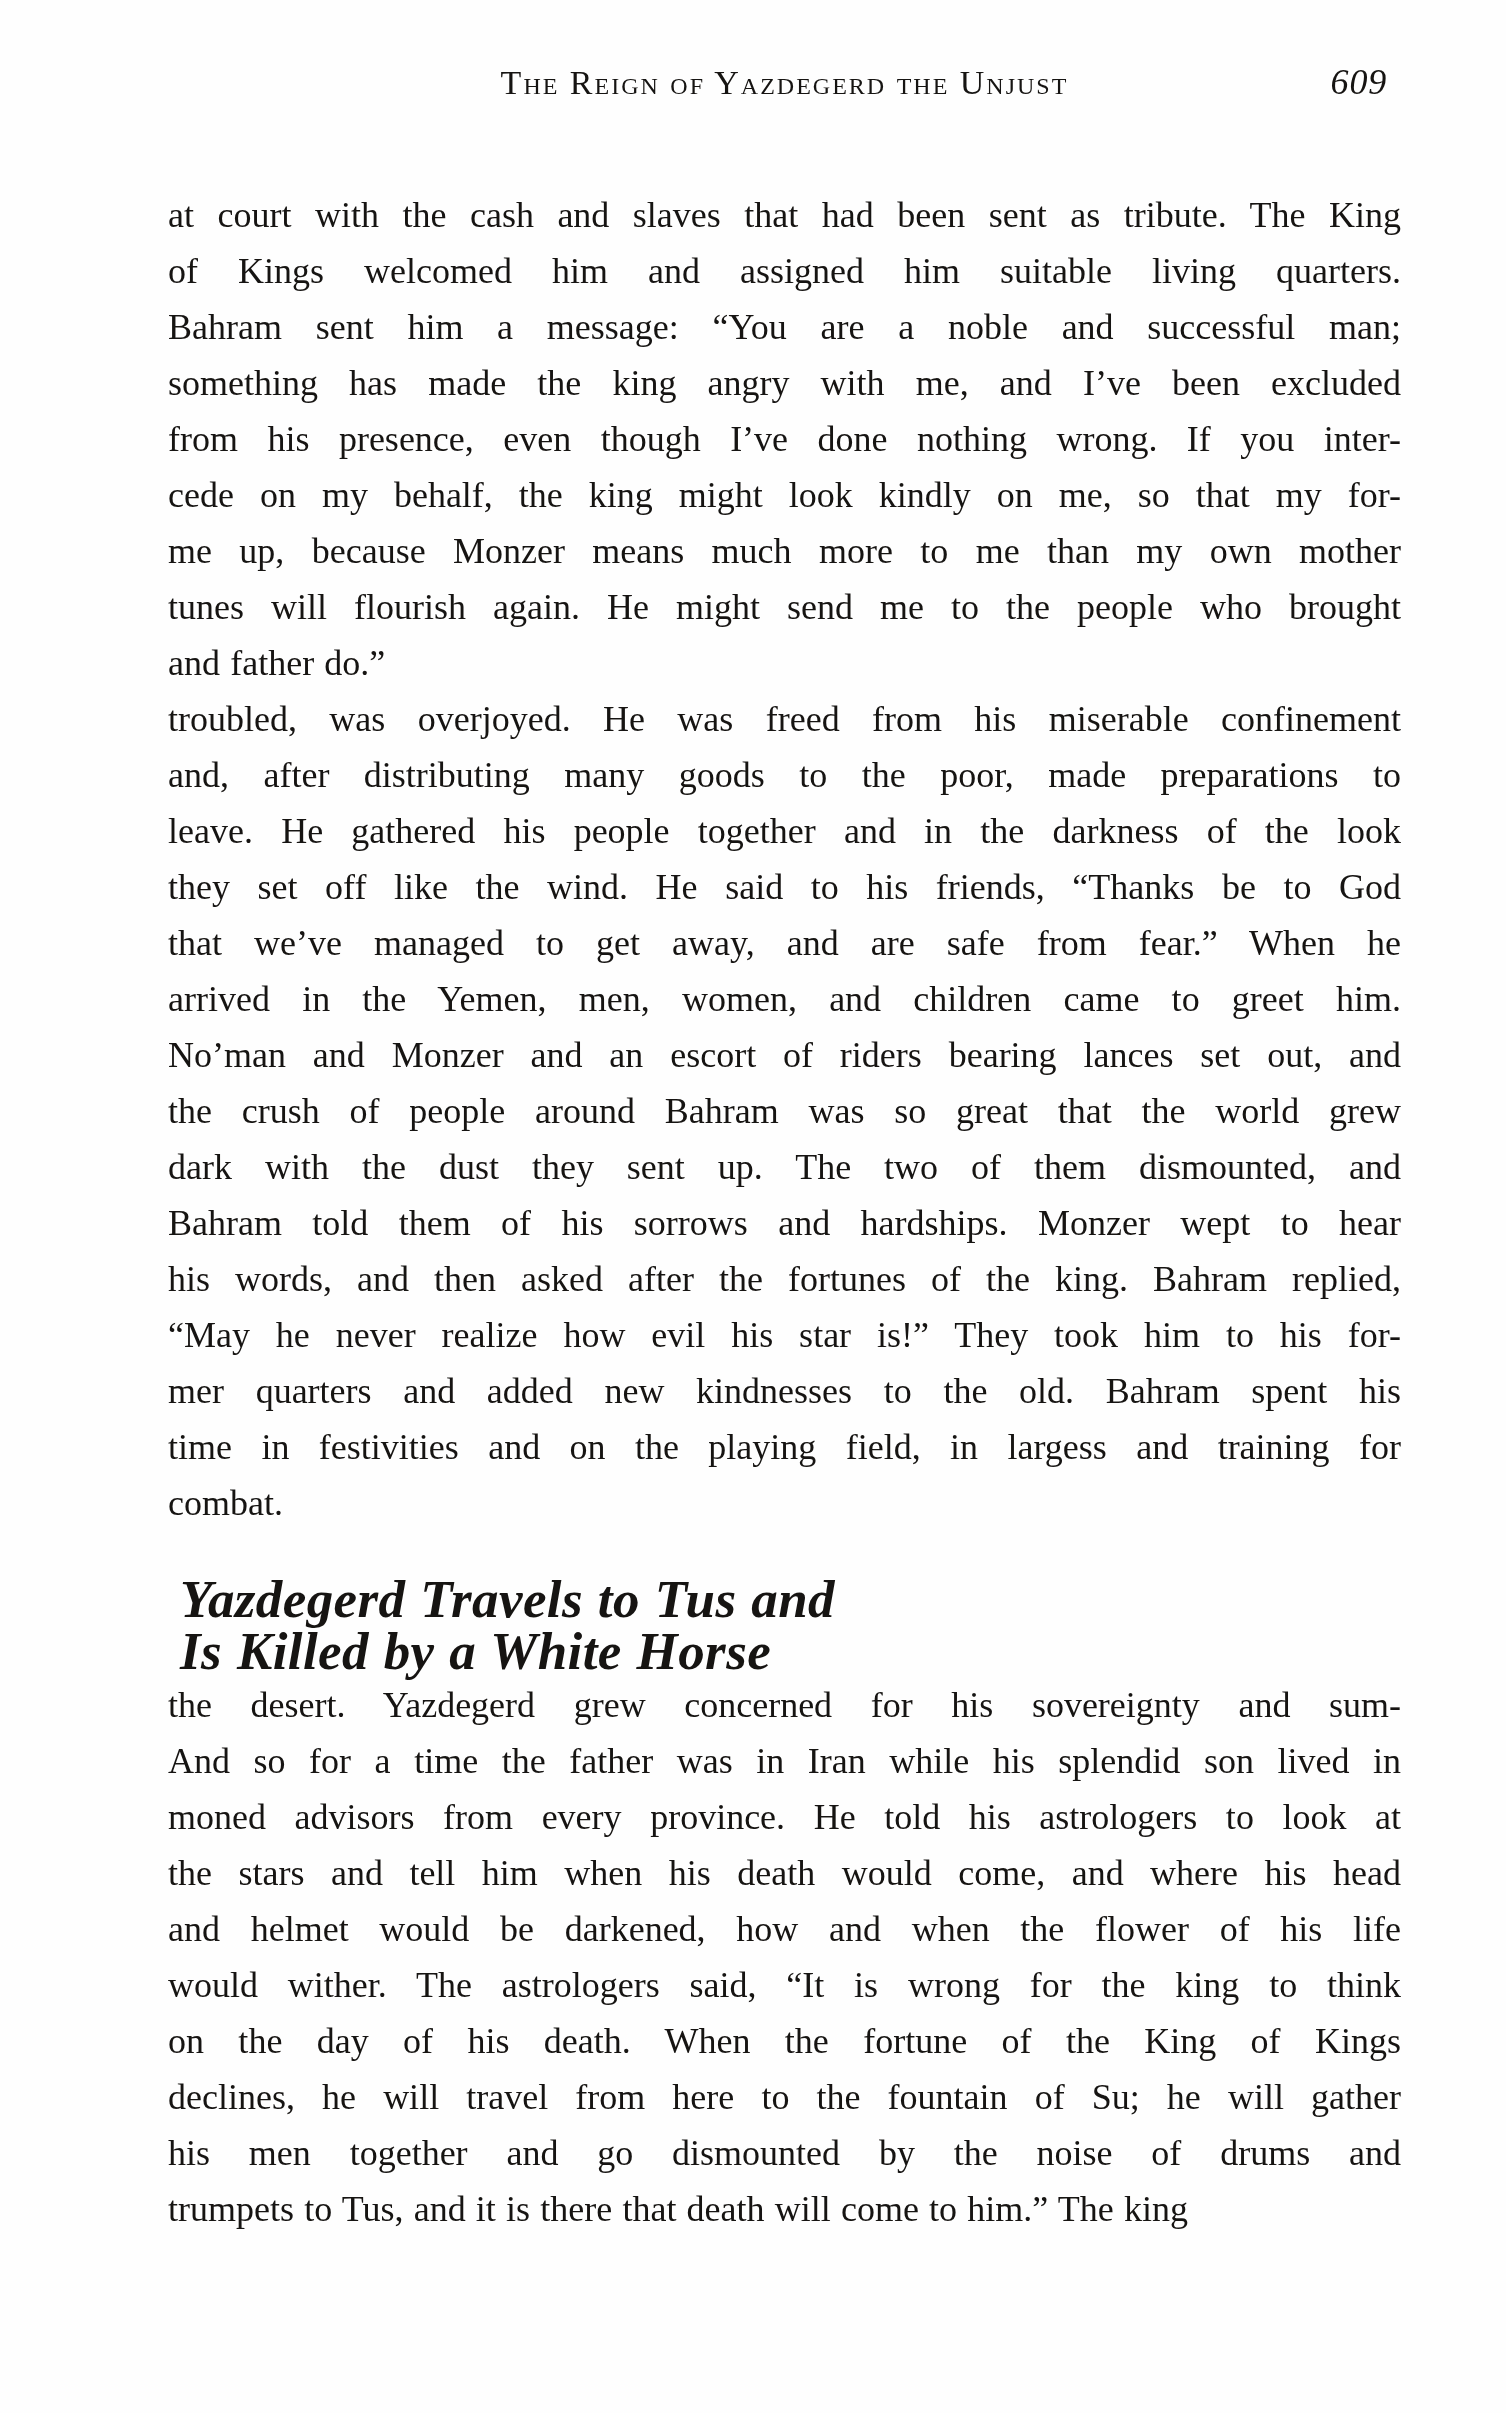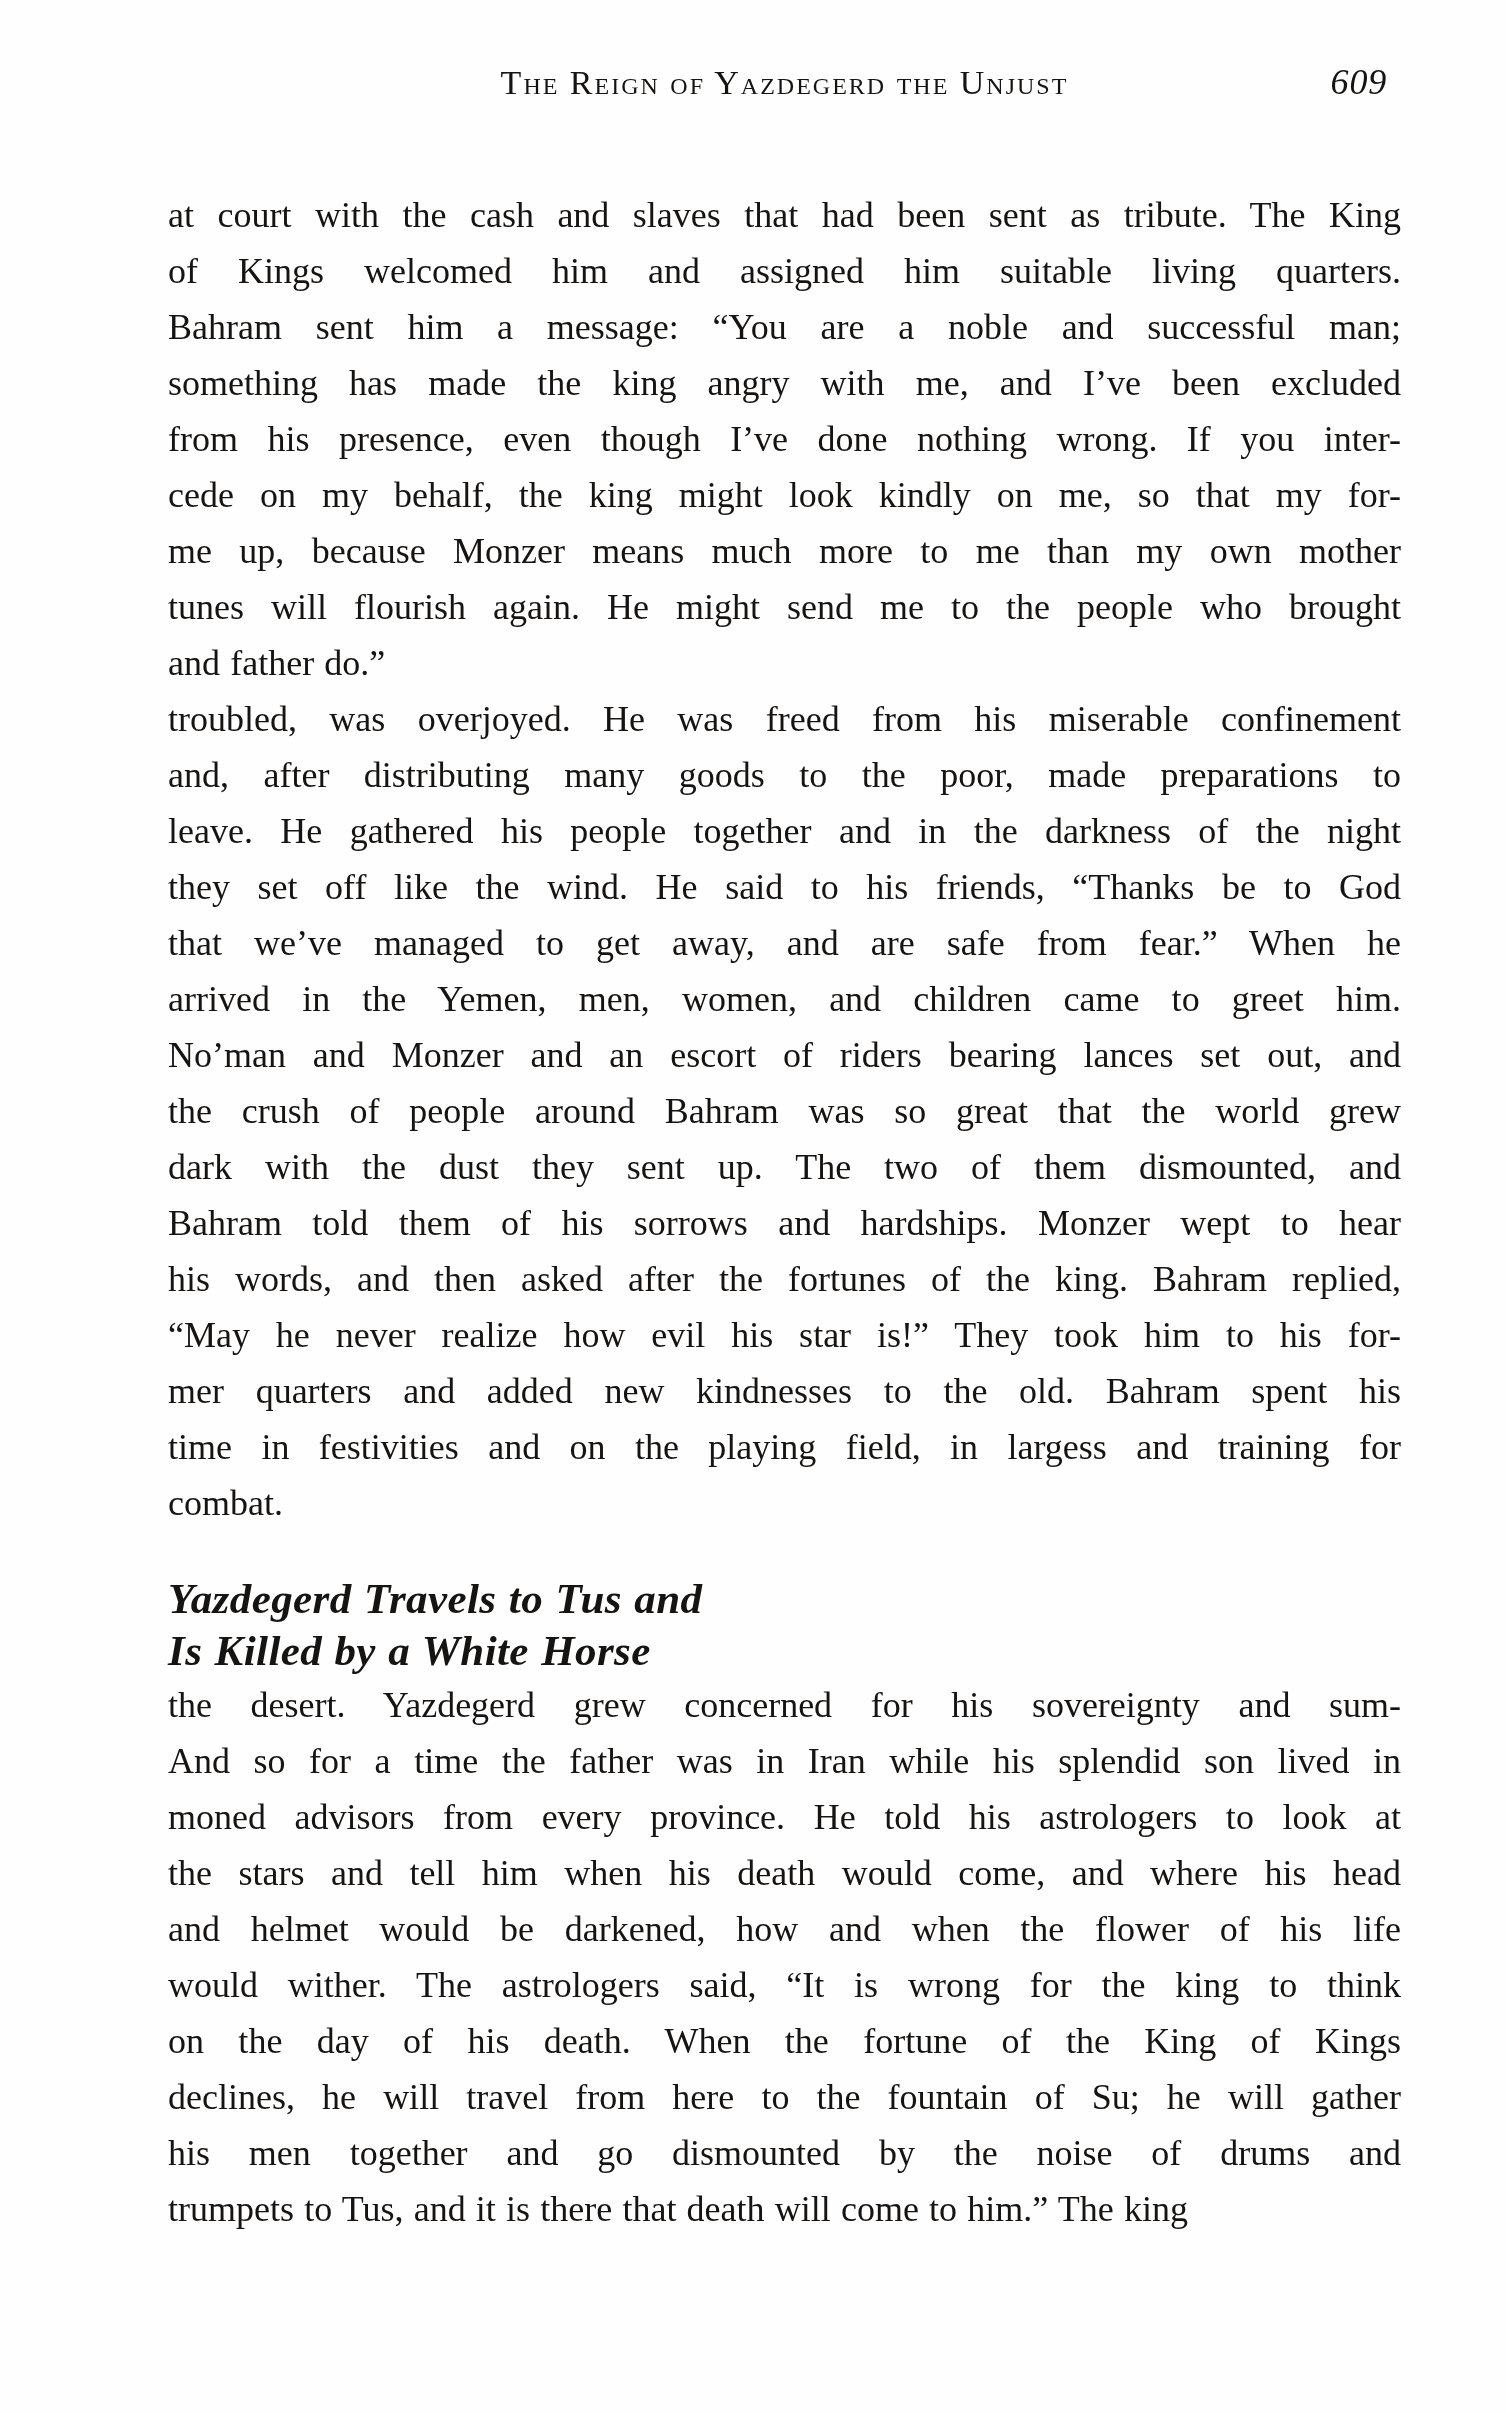--- a/index.html
+++ b/index.html
@@ -53,24 +53,25 @@
     text-align: justify;
     text-align-last: justify;
     white-space: normal;
   }
   .line.last { text-align-last: left; }
   .line.indent { text-indent: 56px; }
   .section-heading {
     margin-top: 42px;
     font-weight: bold;
     font-style: italic;
-    font-size: 43px;
+    font-size: 53px;
     line-height: 52px;
     text-align: left;
     letter-spacing: 0.4px;
+    margin-left: 12px;
   }
   .heading-line { text-align: left; }
 </style>
 </head>
 <body>
 
 <div class="page">
   <div class="running-head">
     <span class="head-title">The Reign of Yazdegerd the Unjust</span>
     <span class="page-number">609</span>
@@ -83,21 +84,21 @@
         <div class="line">something has made the king angry with me, and I’ve been excluded</div>
         <div class="line">from his presence, even though I’ve done nothing wrong. If you inter-</div>
         <div class="line">cede on my behalf, the king might look kindly on me, so that my for-</div>
         <div class="line">me up, because Monzer means much more to me than my own mother</div>
         <div class="line">tunes will flourish again. He might send me to the people who brought</div>
         <div class="line last">and father do.”</div>
       </div>
       <div class="paragraph">
         <div class="line">troubled, was overjoyed. He was freed from his miserable confinement</div>
         <div class="line">and, after distributing many goods to the poor, made preparations to</div>
-        <div class="line">leave. He gathered his people together and in the darkness of the night</div>
+        <div class="line">leave. He gathered his people together and in the darkness of the look</div>
         <div class="line">they set off like the wind. He said to his friends, “Thanks be to God</div>
         <div class="line">that we’ve managed to get away, and are safe from fear.” When he</div>
         <div class="line">arrived in the Yemen, men, women, and children came to greet him.</div>
         <div class="line">No’man and Monzer and an escort of riders bearing lances set out, and</div>
         <div class="line">the crush of people around Bahram was so great that the world grew</div>
         <div class="line">dark with the dust they sent up. The two of them dismounted, and</div>
         <div class="line">Bahram told them of his sorrows and hardships. Monzer wept to hear</div>
         <div class="line">his words, and then asked after the fortunes of the king. Bahram replied,</div>
         <div class="line">“May he never realize how evil his star is!” They took him to his for-</div>
         <div class="line">mer quarters and added new kindnesses to the old. Bahram spent his</div>

